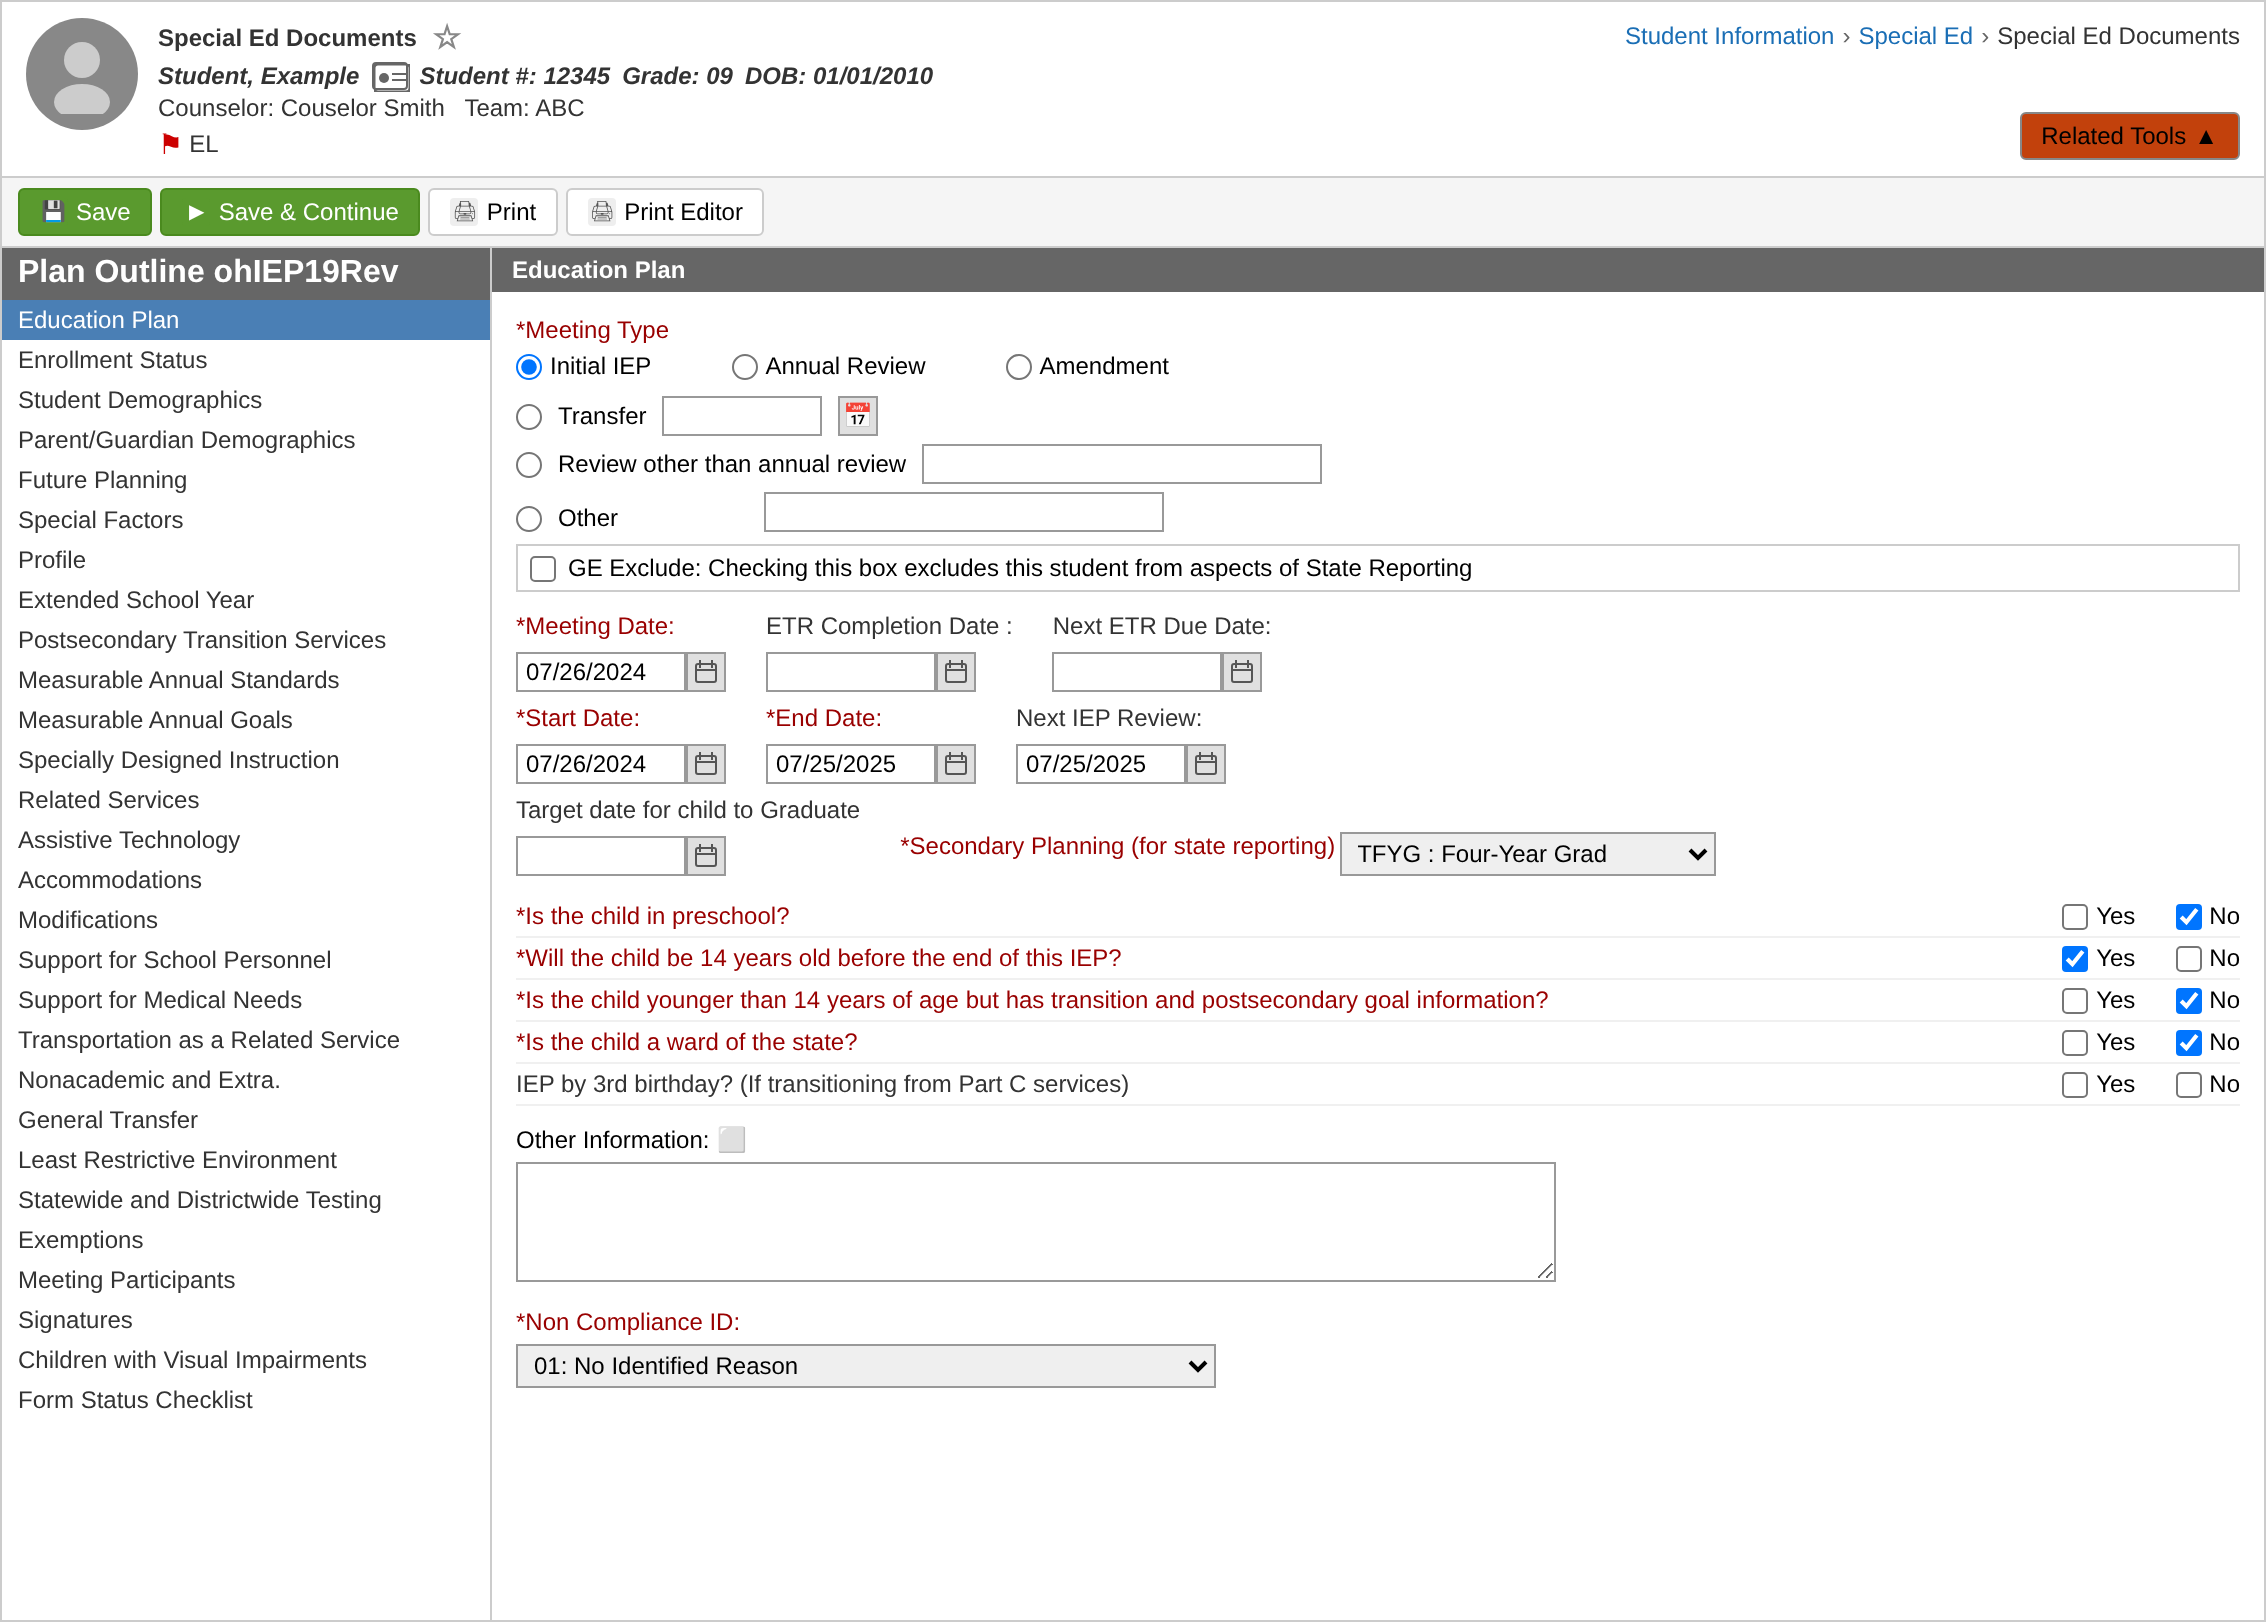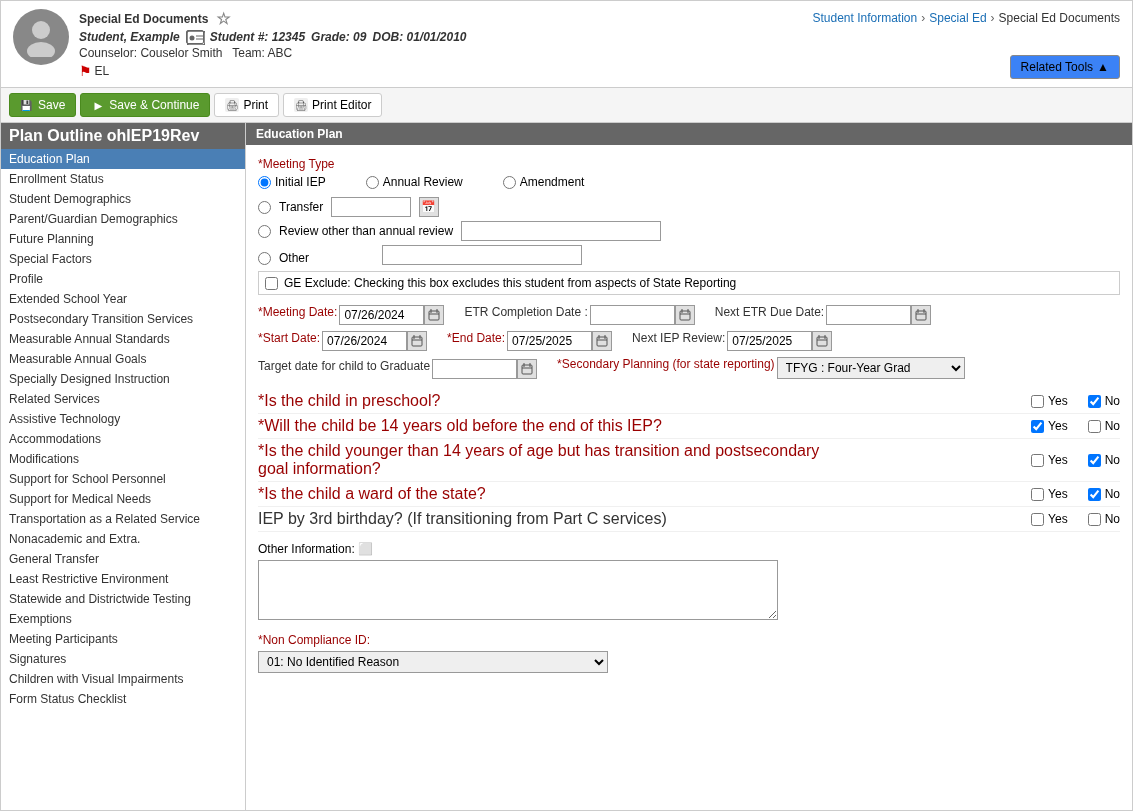--- a/index.html
+++ b/index.html
@@ -14,21 +14,21 @@
     .star-icon { color: #888; font-size: 16px; cursor: pointer; }
     .student-name { font-size: 14px; font-weight: bold; color: #333; margin-top: 2px; display: flex; align-items: center; gap: 6px; font-style: italic; }
     .id-card-icon { display: inline-block; width: 18px; height: 14px; border: 1px solid #666; border-radius: 2px; position: relative; }
     .student-details { font-size: 12px; color: #333; margin-top: 2px; }
     .el-badge { display: inline-flex; align-items: center; gap: 3px; margin-top: 3px; font-size: 12px; color: #333; }
     .flag-icon { color: #c00; font-size: 14px; }
     .breadcrumb { position: absolute; top: 10px; right: 12px; display: flex; align-items: center; gap: 4px; font-size: 12px; }
     .breadcrumb a { color: #1a6eb5; text-decoration: none; }
     .breadcrumb .sep { color: #666; }
     .breadcrumb .current { color: #333; }
-    .related-tools-btn { position: absolute; bottom: 8px; right: 12px; background: #3b82f6; border: 1px solid #888; border-radius: 3px; padding: 4px 10px; font-size: 12px; cursor: pointer; display: flex; gap: 4px; }
+    .related-tools-btn { position: absolute; bottom: 8px; right: 12px; background: #c2410c; border: 1px solid #888; border-radius: 3px; padding: 4px 10px; font-size: 12px; cursor: pointer; display: flex; gap: 4px; }
 
     
     .toolbar { display: flex; align-items: center; gap: 4px; padding: 5px 8px; border-bottom: 1px solid #ccc; background: #f5f5f5; }
     .toolbar-btn { display: flex; align-items: center; gap: 4px; padding: 4px 10px; border: 1px solid #ccc; border-radius: 3px; cursor: pointer; font-size: 12px; background: #fff; }
     .toolbar-btn.green { background: #5a9a2e; color: #fff; border-color: #4a8a1e; }
     .btn-icon { width: 14px; height: 14px; display: inline-block; }
     .save-icon { background: #5a9a2e; color: #fff; border-radius: 2px; display: flex; align-items: center; justify-content: center; font-size: 10px; }
     .arrow-icon { background: #5a9a2e; color: #fff; border-radius: 2px; display: flex; align-items: center; justify-content: center; font-size: 10px; }
     .print-icon { background: #eee; border-radius: 2px; display: flex; align-items: center; justify-content: center; font-size: 10px; color: #555; }
 
@@ -50,30 +50,30 @@
     .field-label { color: #990000; font-size: 12px; margin-bottom: 4px; }
     .field-label.black { color: #333; }
     .transfer-input { width: 80px; border: 1px solid #999; padding: 2px 4px; height: 20px; }
     .date-picker-btn { width: 20px; height: 20px; border: 1px solid #999; background: #e0e0e0; cursor: pointer; display: flex; align-items: center; justify-content: center; font-size: 10px; }
     .text-input-wide { width: 200px; border: 1px solid #999; padding: 2px 4px; height: 20px; }
 
     .ge-exclude-row { display: flex; align-items: center; gap: 6px; margin-top: 6px; margin-bottom: 10px; font-size: 12px; border: 1px solid #ccc; padding: 4px 6px; }
     .ge-exclude-row input[type="checkbox"] { margin: 0; }
 
     .dates-row { display: flex; gap: 20px; margin-bottom: 6px; align-items: flex-end; }
-    .date-field { display: flex; flex-direction: row; gap: 2px; }
+    .date-field { display: flex; flex-direction: column; gap: 2px; }
     .date-input-row { display: flex; align-items: center; }
     .date-input { width: 85px; border: 1px solid #999; padding: 2px 4px; height: 20px; }
 
     .target-secondary-row { display: flex; gap: 20px; margin-bottom: 10px; align-items: flex-end; }
     .secondary-select { width: 188px; border: 1px solid #999; padding: 2px 4px; height: 22px; }
 
     .questions-section { margin-bottom: 10px; }
     .question-row { display: flex; align-items: center; justify-content: space-between; padding: 3px 0; border-bottom: 1px solid #f0f0f0; }
-    .question-text { color: #990000; font-size: 16px; flex: 1; max-width: 580px; }
+    .question-text { color: #990000; font-size: 12px; flex: 1; max-width: 580px; }
     .yes-no-group { display: flex; align-items: center; gap: 20px; }
     .yn-item { display: flex; align-items: flex-end; gap: 4px; font-size: 12px; }
     .yn-item input[type="checkbox"] { margin: 0; }
 
     .other-info-section { margin-bottom: 10px; }
     .other-info-label { display: flex; align-items: center; gap: 4px; margin-bottom: 4px; font-size: 12px; }
     .other-info-textarea { width: 520px; height: 60px; border: 1px solid #999; padding: 4px; resize: both; }
 
     .compliance-section { margin-top: 6px; }
     .compliance-select { width: 350px; border: 1px solid #999; padding: 2px 4px; height: 22px; }

